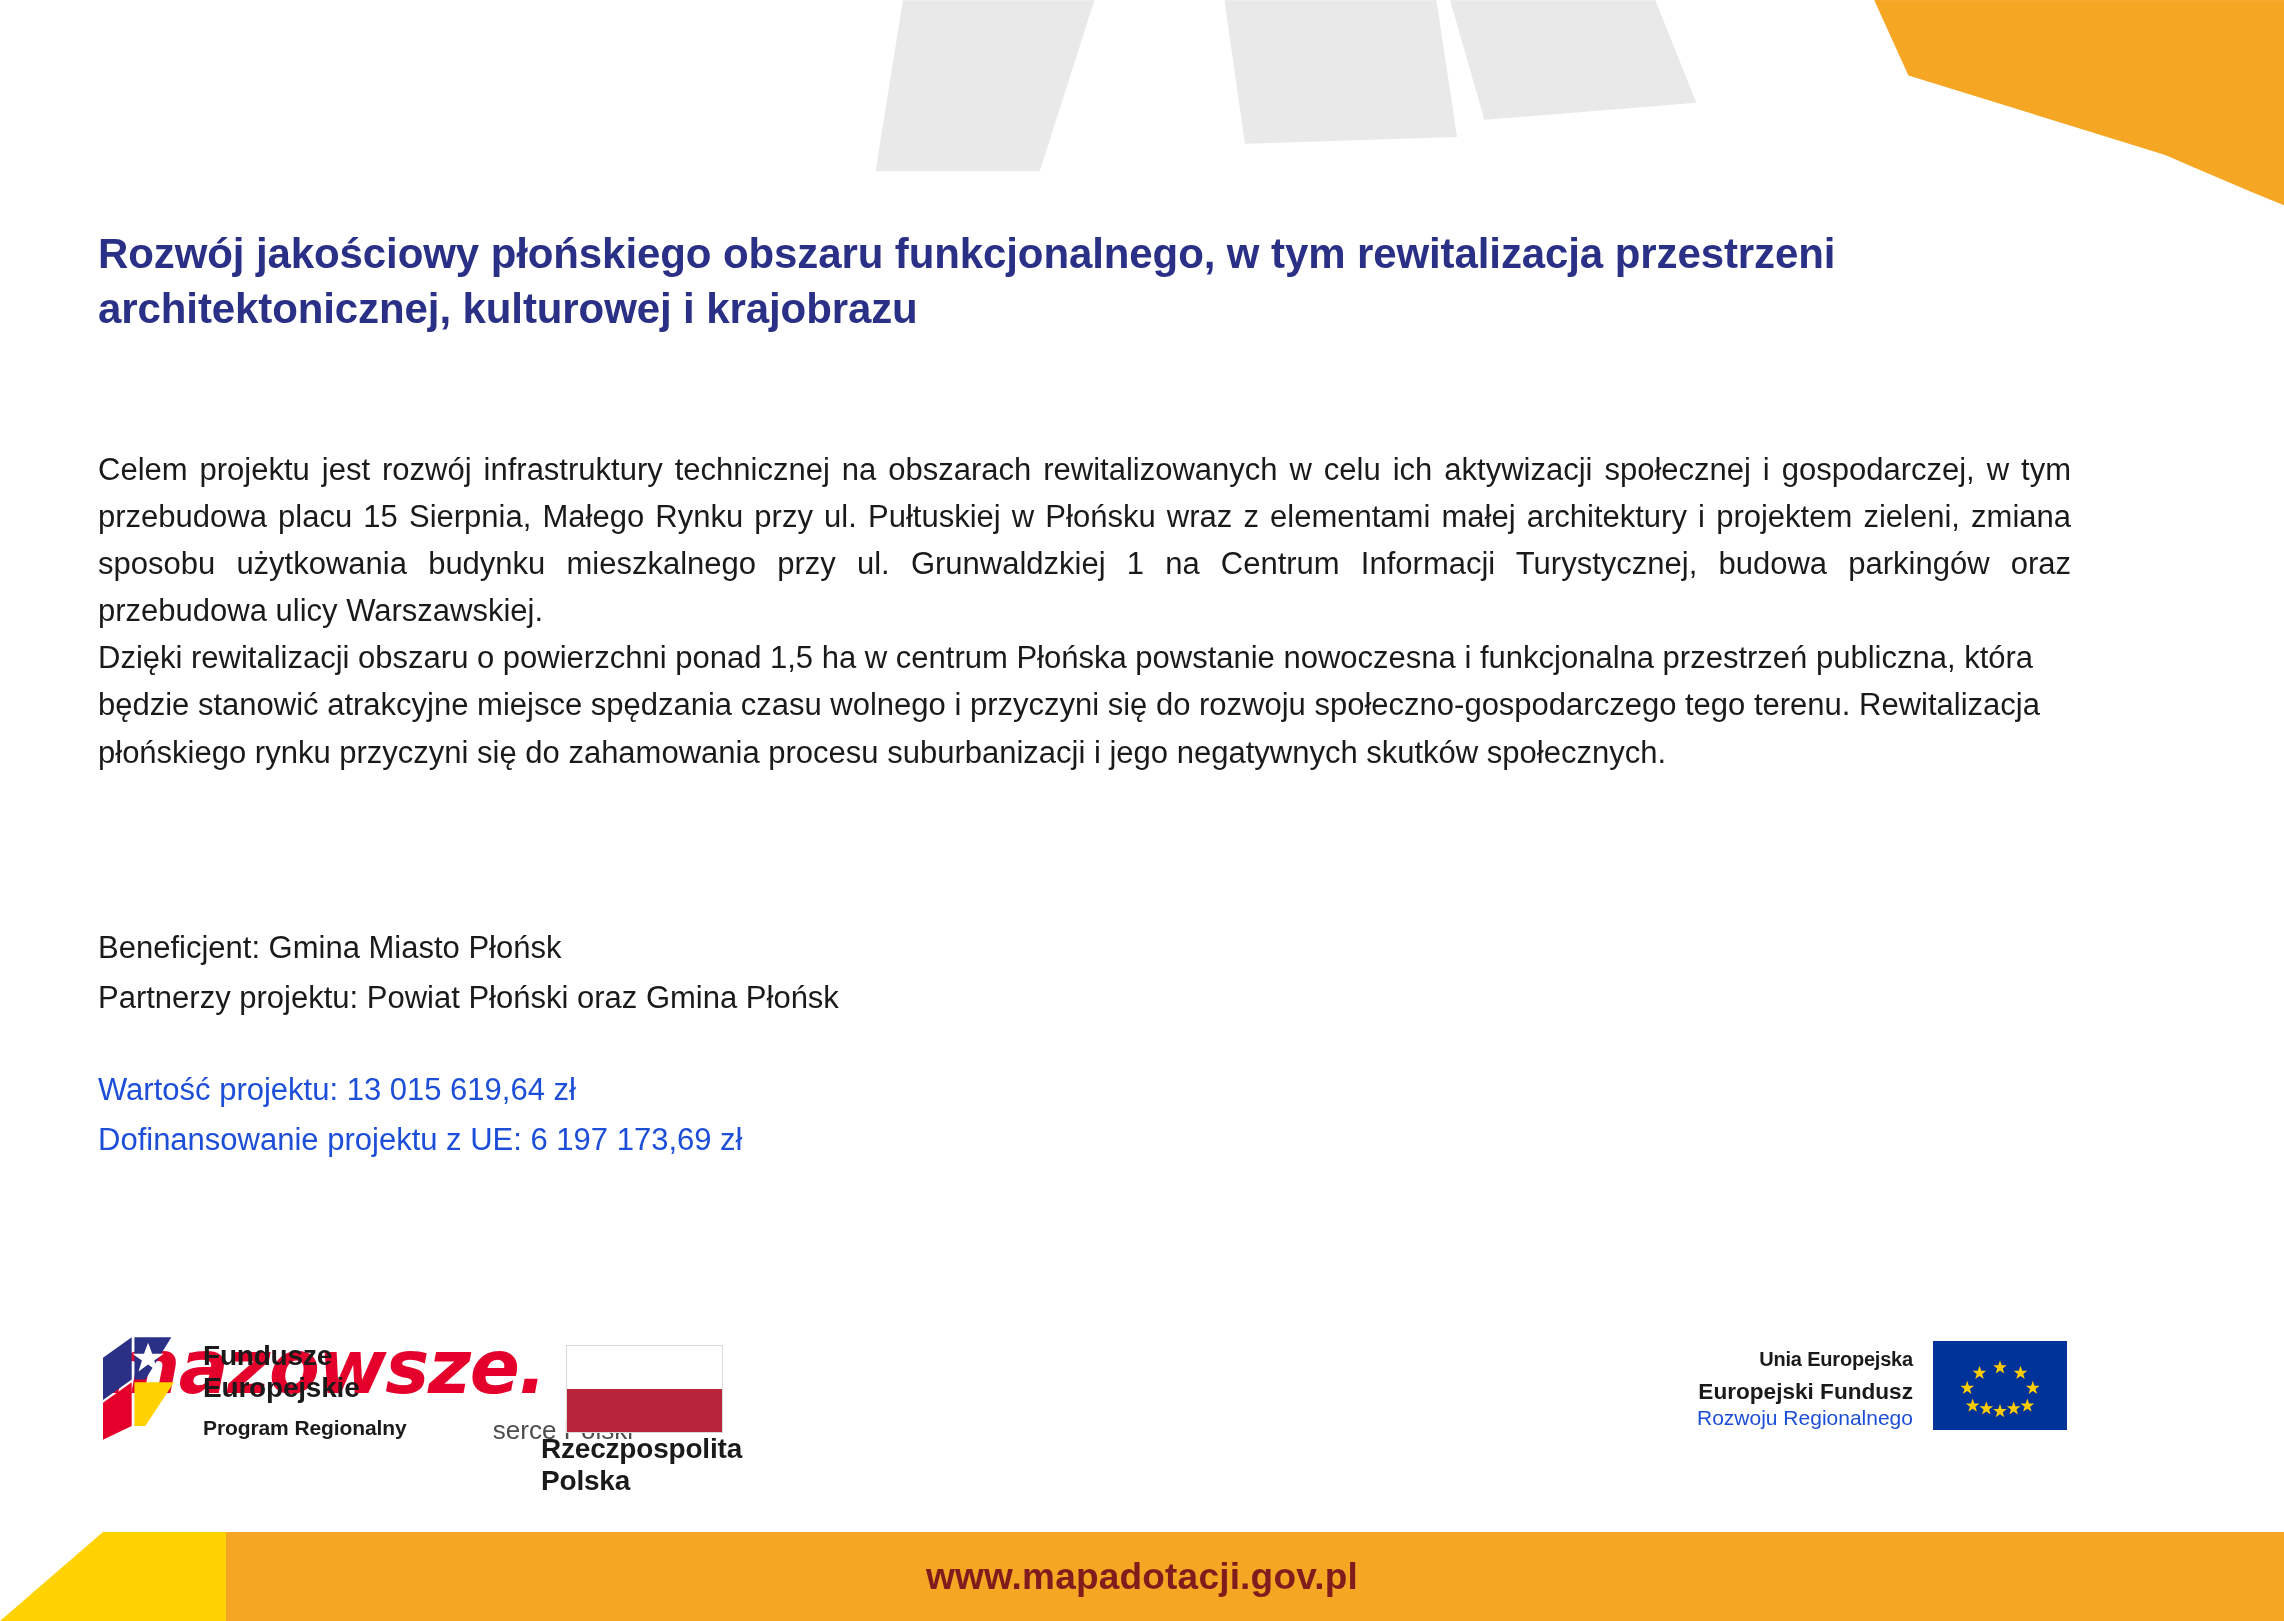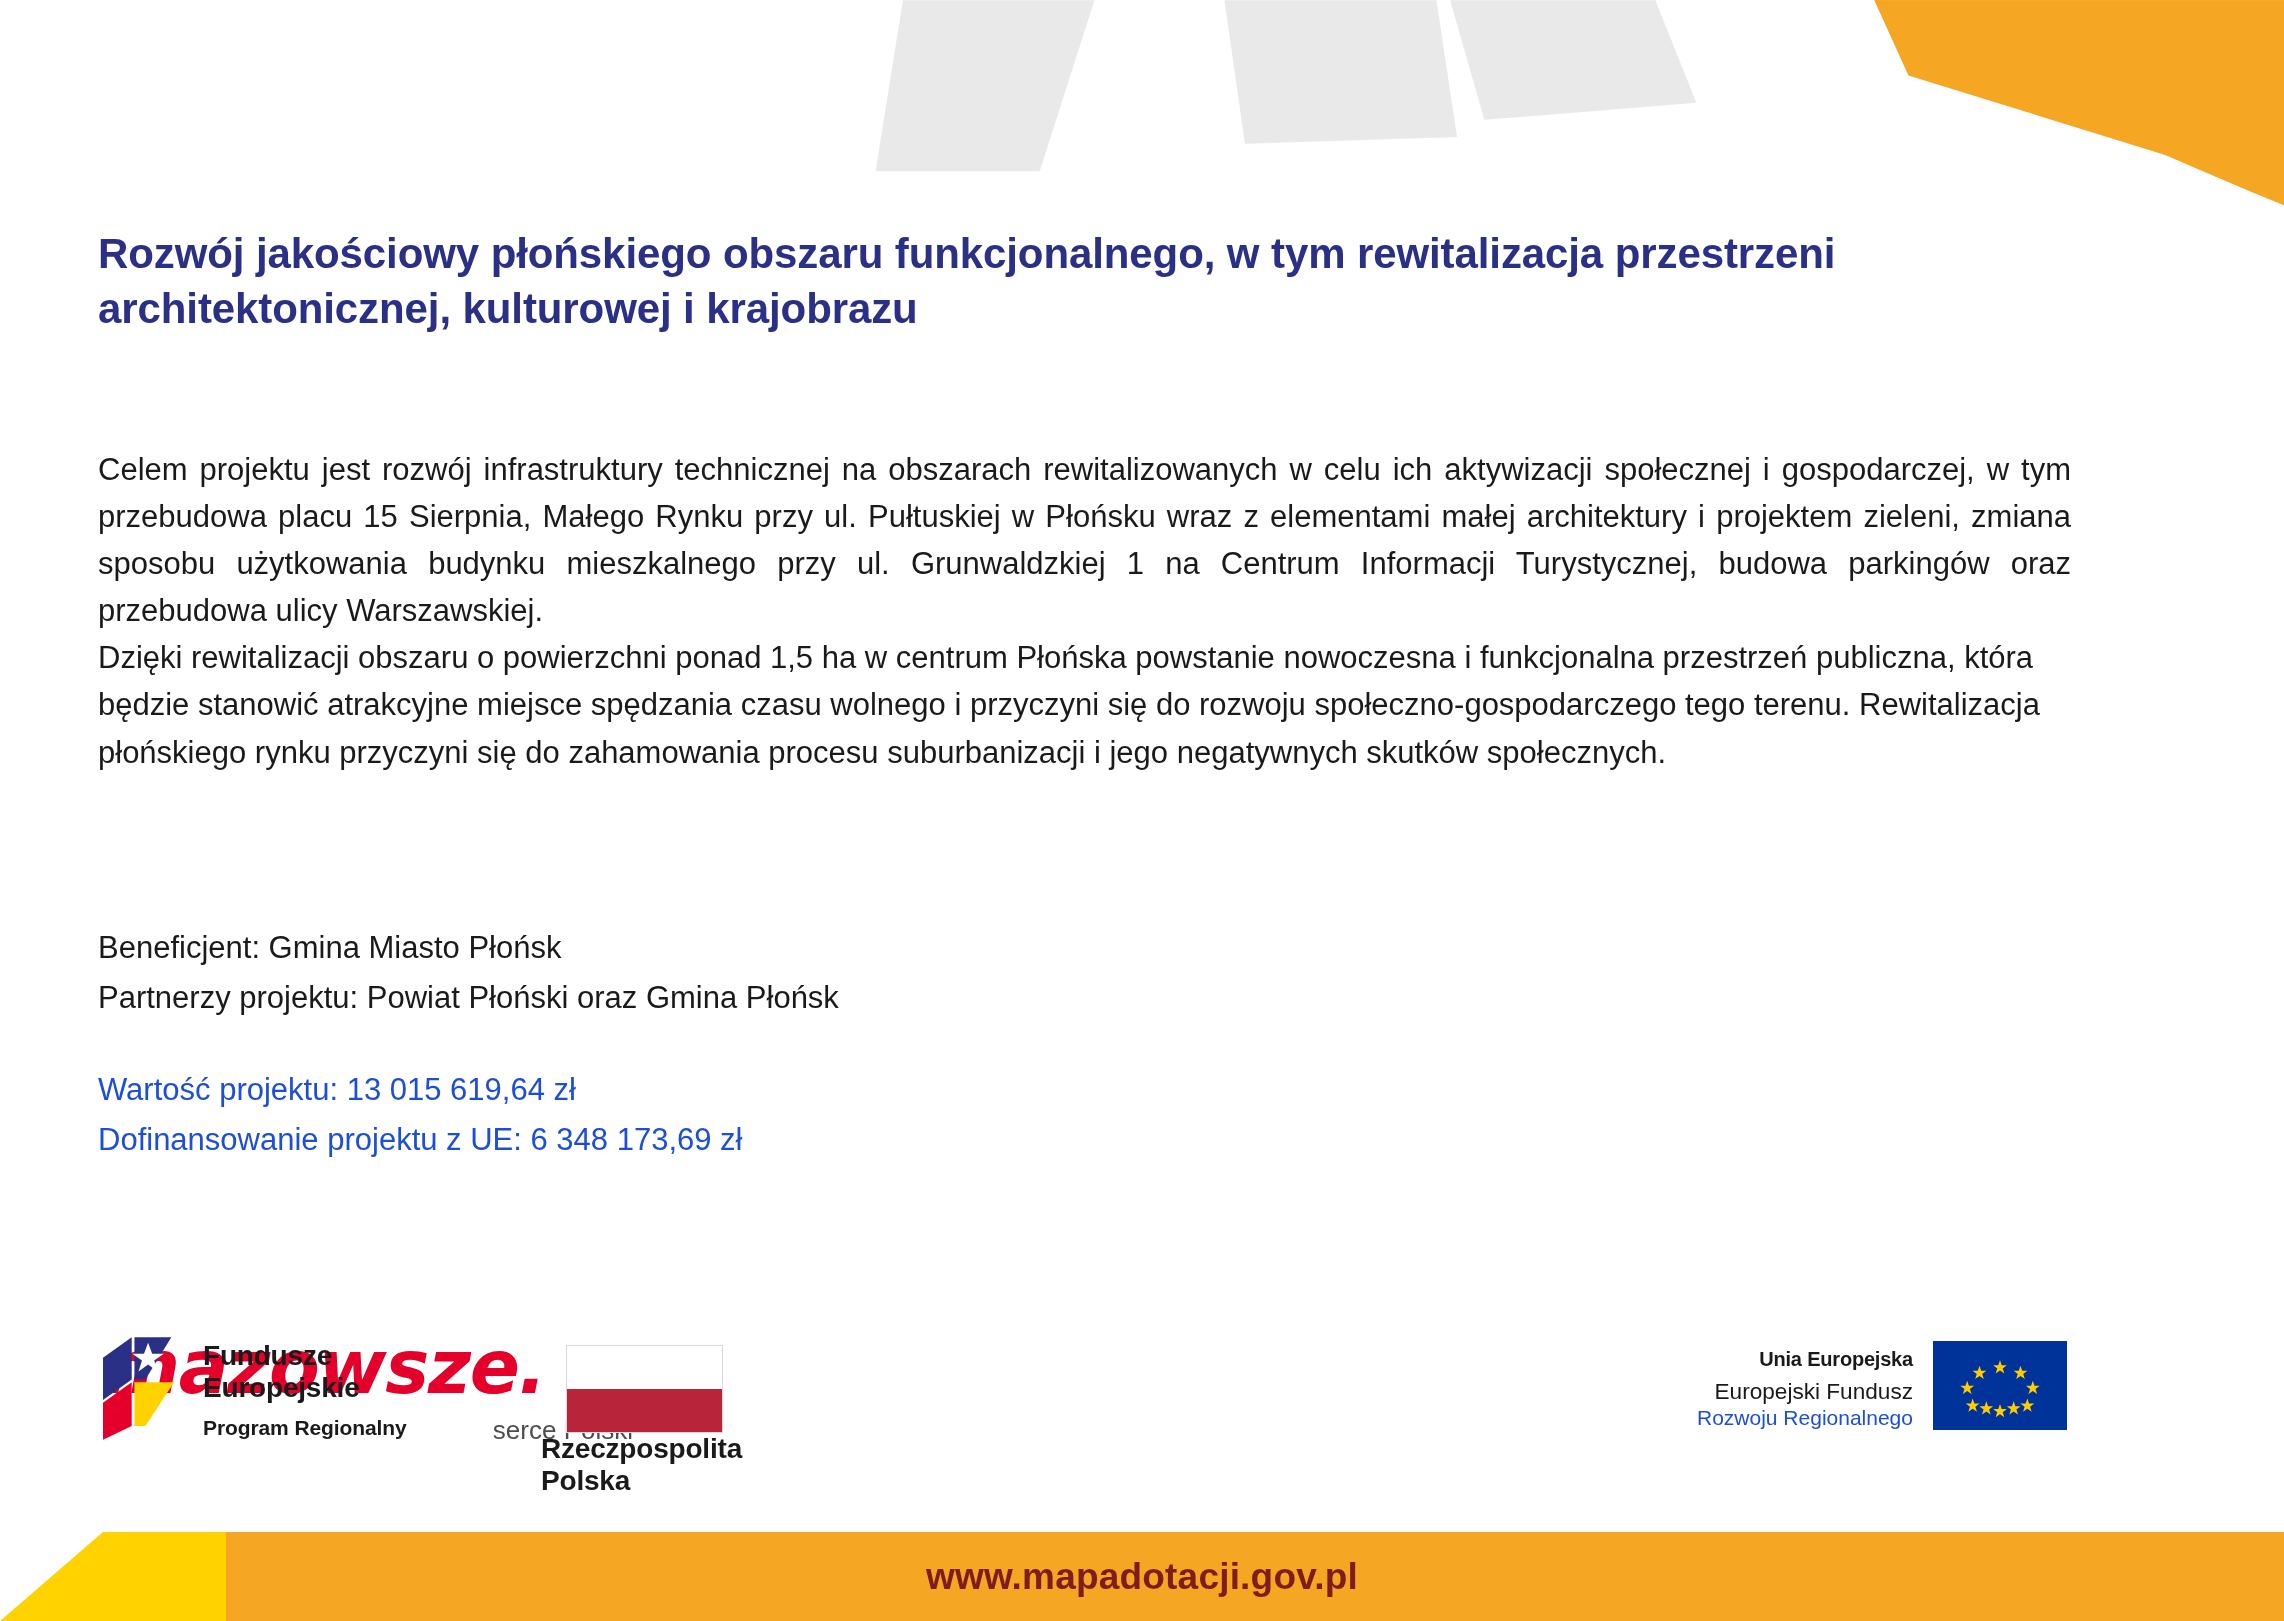--- a/index.html
+++ b/index.html
@@ -128,21 +128,21 @@
     color: #4d4d4d;
     text-align: right;
     margin-top: 11px;
     padding-right: 31px;
   }
 
   
   .logo-ue { left: 1594px; top: 11px; }
   .ue-text { text-align: right; margin-right: 20.5px; line-height: 1.2; }
   .ue-t1 { font-size: 20px; font-weight: bold; color: #1a1a1a; letter-spacing: -0.2px; }
-  .ue-t2 { font-size: 22.6px; color: #1a1a1a; margin-top: 6.8px; }
+  .ue-t2 { font-size: 22.6px; color: #1a1a1a; margin-top: 6.8px; font-weight: bold; }
   .ue-t3 { font-size: 21px; color: #1d4ed8; }
   .ue-flag {
     width: 134px; height: 89px; background: #003399; position: relative;
   }
 
   
   .bottom-bar {
     position: absolute;
     left: 0;
     bottom: 0;
@@ -201,21 +201,21 @@
     <p class="para-left" style="margin:0;">Dzięki rewitalizacji obszaru o powierzchni ponad 1,5 ha w centrum Płońska powstanie nowoczesna i funkcjonalna przestrzeń publiczna, która będzie stanowić atrakcyjne miejsce spędzania czasu wolnego i przyczyni się do rozwoju społeczno-gospodarczego tego terenu. Rewitalizacja płońskiego rynku przyczyni się do zahamowania procesu suburbanizacji i jego negatywnych skutków społecznych.</p>
   </div>
 
   <div class="beneficiary-block">
     <div>Beneficjent: Gmina Miasto Płońsk</div>
     <div>Partnerzy projektu: Powiat Płoński oraz Gmina Płońsk</div>
   </div>
 
   <div class="value-block">
     <div>Wartość projektu: 13 015 619,64 zł</div>
-    <div>Dofinansowanie  projektu z UE: 6 348 173,69 zł</div>
+    <div>Dofinansowanie  projektu z UE: 6 197 173,69 zł</div>
   </div>
 
 </div>
 
 <div class="logos">
 
   <div class="logo logo-fe">
     <div class="fe-mark">
       <svg width="82" height="103" viewBox="0 0 120 150" xmlns="http://www.w3.org/2000/svg">
         <polygon points="0,30 42,0 42,62 0,92" fill="#2b3087"></polygon>

